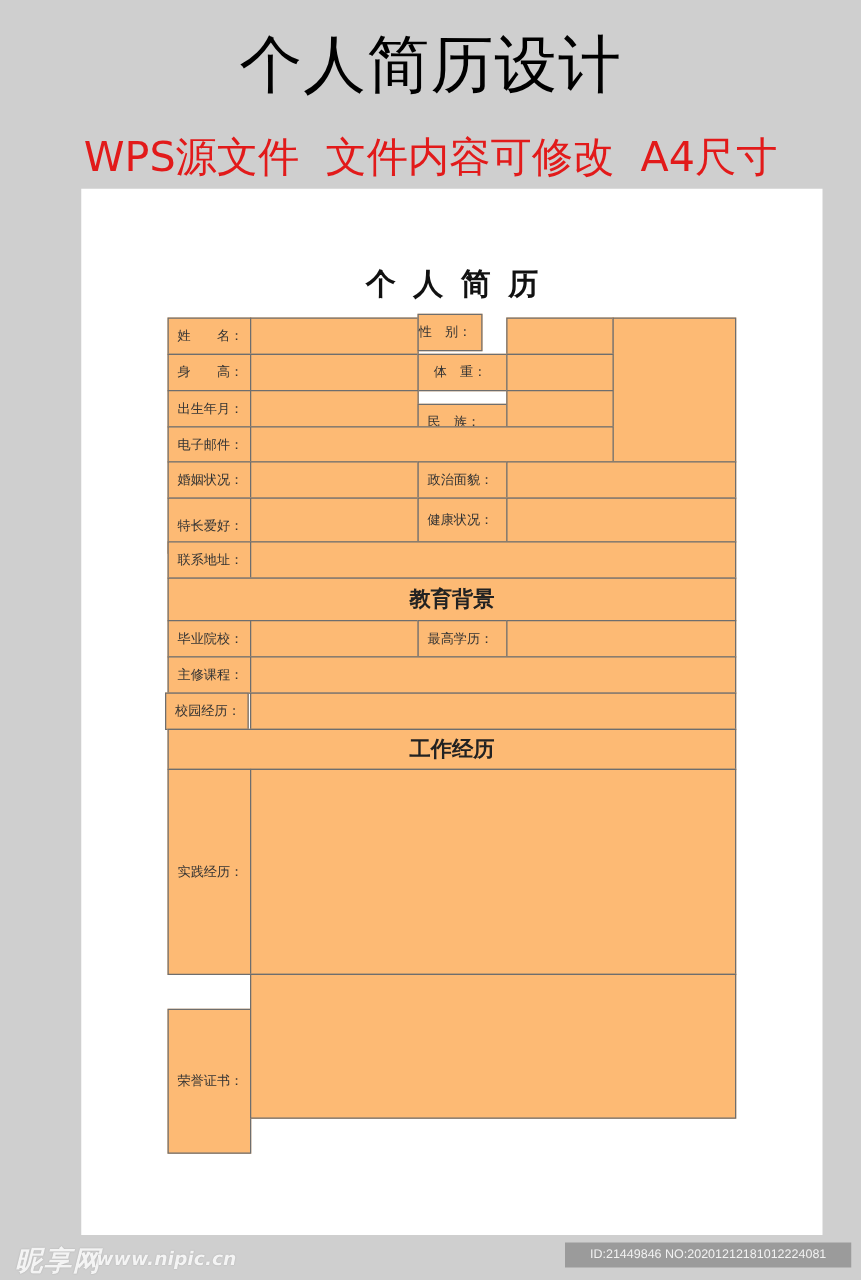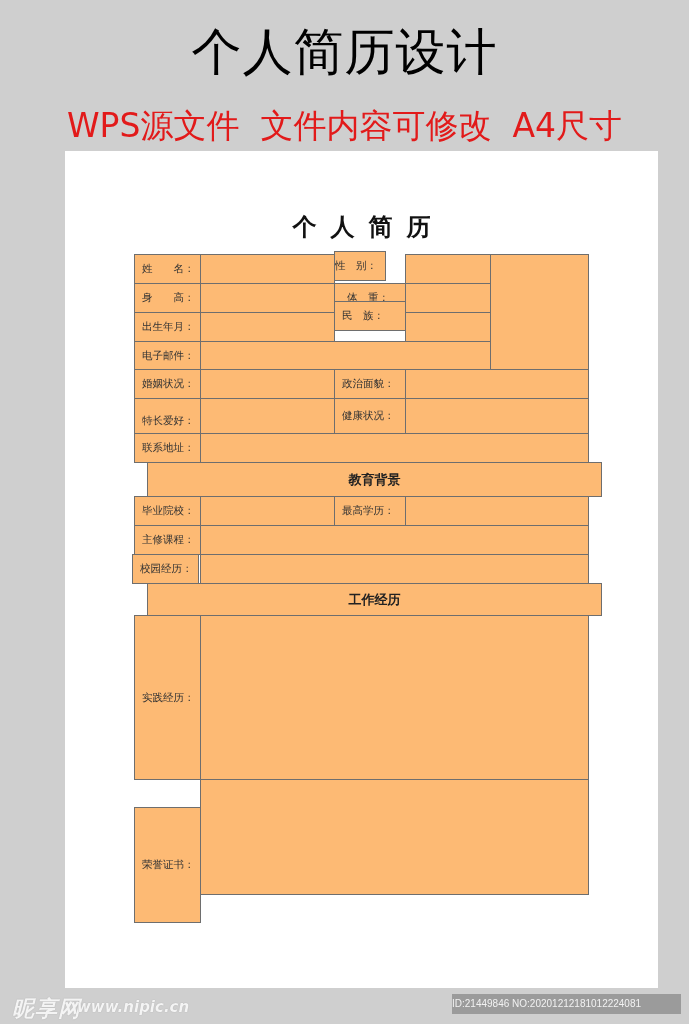--- a/index.html
+++ b/index.html
@@ -28,36 +28,36 @@
   }
   .grid { position: absolute; left: 0; top: 0; }
   .cell {
     position: absolute; box-sizing: border-box;
     border: 1px solid #6e6e6e; background: #fdba74;
     display: flex; align-items: center;
     font-family: "DejaVu Serif", "Liberation Serif", serif;
     font-size: 10.5px; color: #333;
   }
   .lbl { padding-left: 7px; }
-  .center { justify-content: center; font-weight: bold; font-size: 13px; color: #222; margin-left: 13px; }
+  .center { justify-content: center; font-weight: bold; font-size: 17px; color: #222; }
   .watermark-logo {
     position: absolute; left: 12px; top: 994px;
     font-size: 22px; font-weight: bold; font-style: italic; color: #f4f4f4;
     letter-spacing: 1px;
     text-shadow: 0 0 1px #9a9a9a;
   }
   .watermark-url {
     position: absolute; left: 77px; top: 998px;
     font-size: 15px; font-style: italic; font-weight: bold; color: #f4f4f4;
     text-shadow: 0 0 1px #9a9a9a;
   }
   .id-badge {
     position: absolute; left: 452px; top: 994px; width: 229px; height: 20px;
     background: #9b9b9b; color: #f2f2f2; font-size: 10px; line-height: 20px;
-    font-family: "Liberation Sans", sans-serif;
+    text-align: center; font-family: "Liberation Sans", sans-serif;
   }
 </style>
 </head>
 <body>
 
 <div class="banner-title">个人简历设计</div>
 <div class="banner-sub">WPS源文件  文件内容可修改  A4尺寸</div>
 
 <div class="paper">
   <div class="doc-title">个人简历</div>
@@ -70,21 +70,21 @@
     <div class="cell" style="left:340px;top:103px;width:86px;height:30px"></div>
     <div class="cell" style="left:425px;top:103px;width:99px;height:116px"></div>
 
     <div class="cell lbl" style="left:69px;top:132px;width:67px;height:30px">身　　高：</div>
     <div class="cell" style="left:135px;top:132px;width:135px;height:30px"></div>
     <div class="cell lbl" style="left:269px;top:132px;width:72px;height:30px;padding-left:12px">体　重：</div>
     <div class="cell" style="left:340px;top:132px;width:86px;height:30px"></div>
 
     <div class="cell lbl" style="left:69px;top:161px;width:67px;height:30px">出生年月：</div>
     <div class="cell" style="left:135px;top:161px;width:135px;height:30px"></div>
-    <div class="cell lbl" style="left:269px;top:150px;width:72px;height:30px;">民　族：</div>
+    <div class="cell lbl" style="left:269px;top:172px;width:72px;height:30px;">民　族：</div>
     <div class="cell" style="left:340px;top:161px;width:86px;height:30px"></div>
 
     <div class="cell lbl" style="left:69px;top:190px;width:67px;height:29px">电子邮件：</div>
     <div class="cell" style="left:135px;top:190px;width:291px;height:29px"></div>
 
     <div class="cell lbl" style="left:69px;top:218px;width:67px;height:30px">婚姻状况：</div>
     <div class="cell" style="left:135px;top:218px;width:135px;height:30px"></div>
     <div class="cell lbl" style="left:269px;top:218px;width:72px;height:30px">政治面貌：</div>
     <div class="cell" style="left:340px;top:218px;width:184px;height:30px"></div>
 

